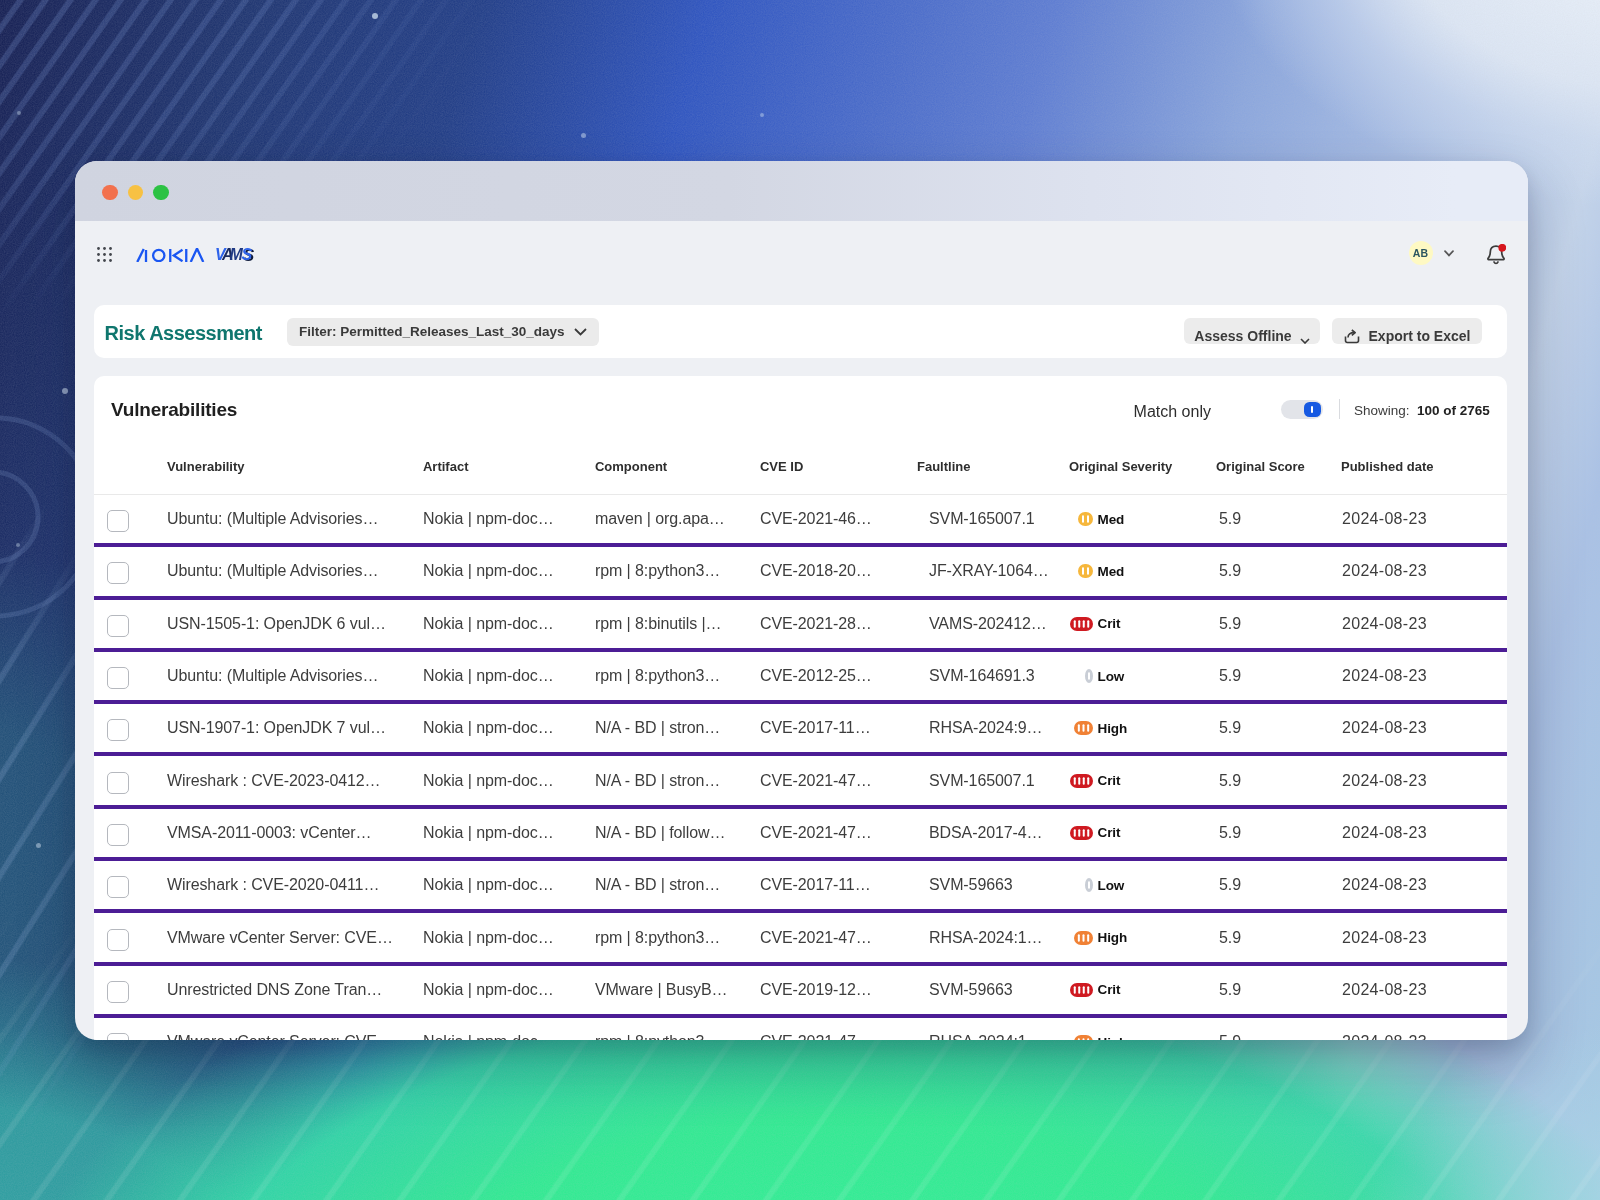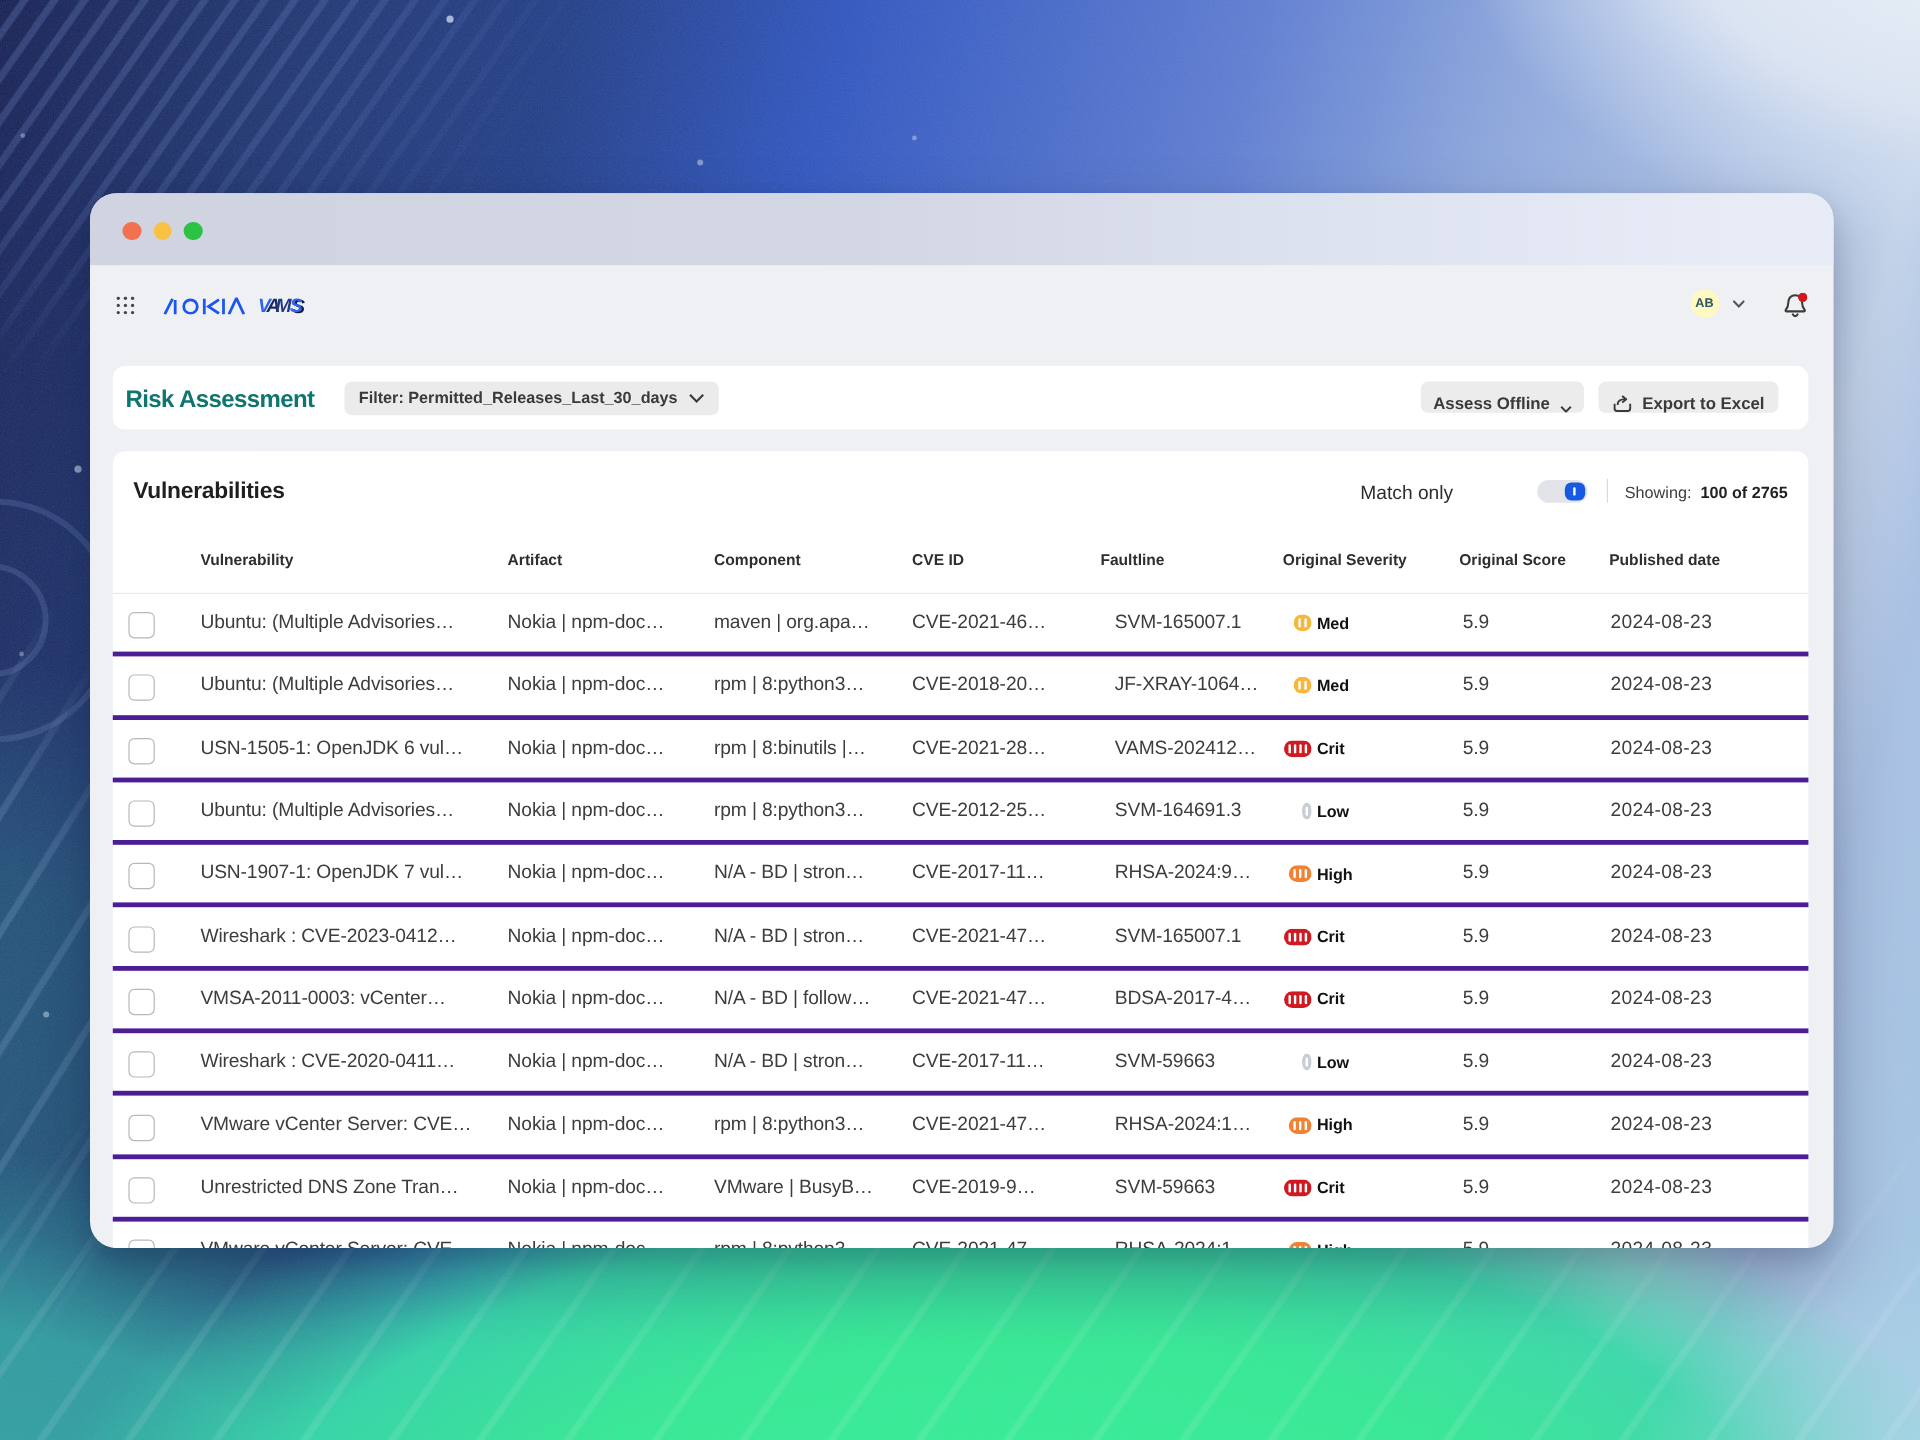--- a/index.html
+++ b/index.html
@@ -380,21 +380,21 @@
             <span class="sevtxt">High</span>
           </div>
     <div class="cell c7">5.9</div>
     <div class="cell c8">2024-08-23</div>
   </div>
 <div class="row">
     <div class="cb"></div>
     <div class="cell c1">Unrestricted DNS Zone Tran…</div>
     <div class="cell c2">Nokia | npm-doc…</div>
     <div class="cell c3">VMware | BusyB…</div>
-    <div class="cell c4">CVE-2019-9…</div>
+    <div class="cell c4">CVE-2019-12…</div>
     <div class="cell c5">SVM-59663</div>
     <div class="sev">
             <svg width="23" height="14" viewBox="0 0 23 14" style="left:60.5px; top:50%; margin-top:-7px;">
               <rect x="0" y="0" width="23" height="14" rx="7" fill="#cf1a21"></rect>
               <rect x="3.75" y="3.2" width="2.0" height="7.6" rx="1" fill="#fff"></rect>
               <rect x="8.25" y="3.2" width="2.0" height="7.6" rx="1" fill="#fff"></rect>
               <rect x="12.75" y="3.2" width="2.0" height="7.6" rx="1" fill="#fff"></rect>
               <rect x="17.25" y="3.2" width="2.0" height="7.6" rx="1" fill="#fff"></rect>
             </svg>
             <span class="sevtxt">Crit</span>

